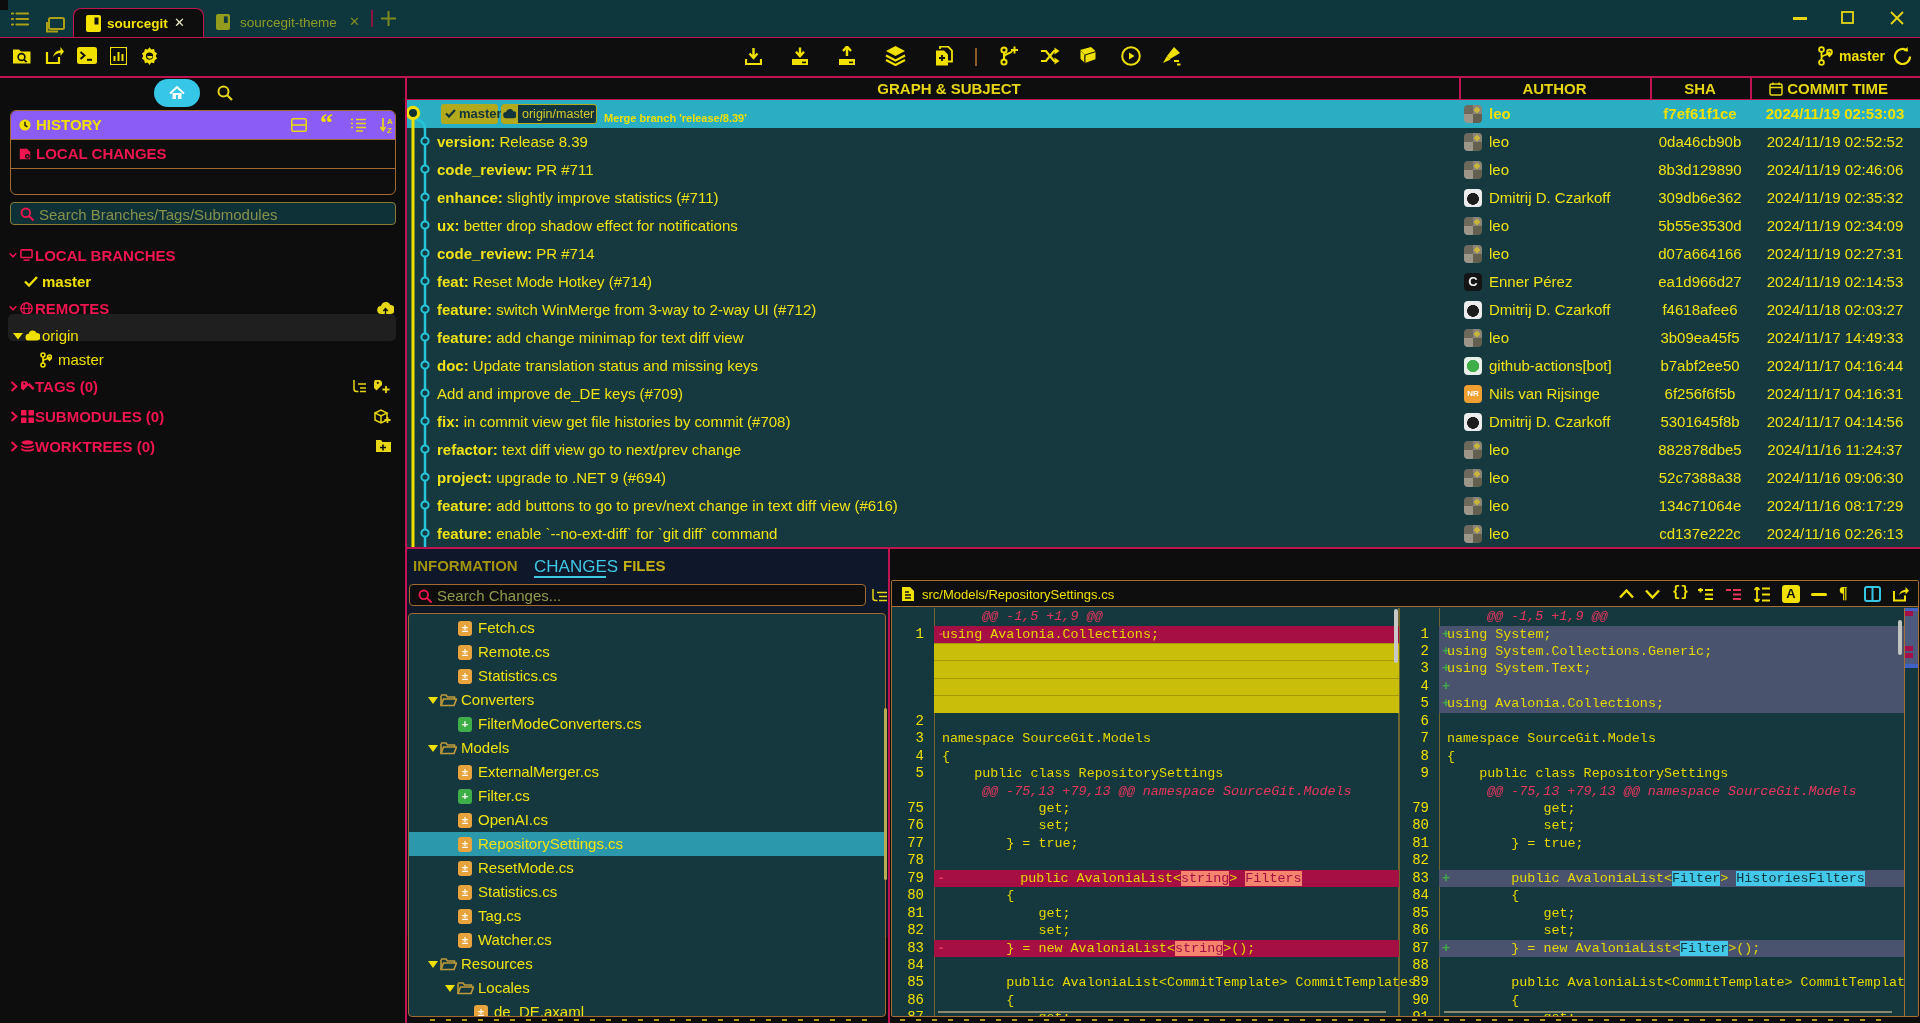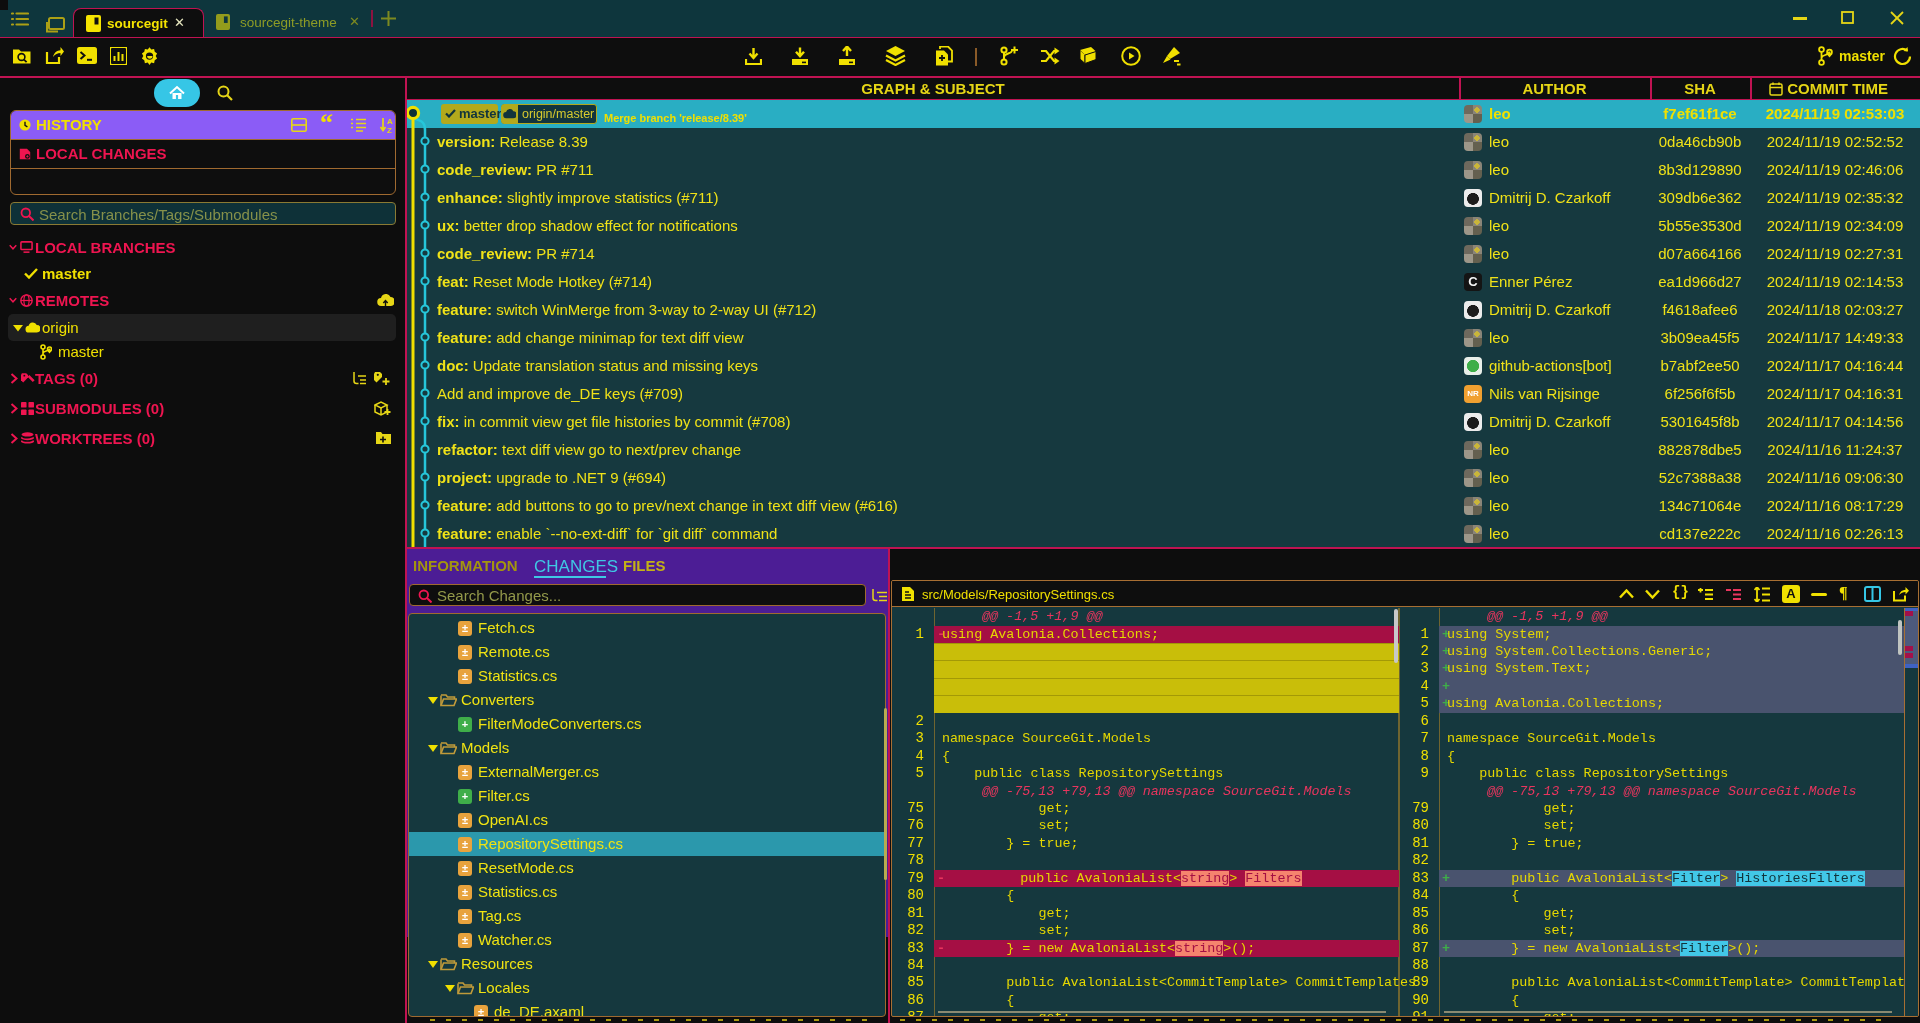--- a/index.html
+++ b/index.html
@@ -42,21 +42,21 @@
      border-top:1.5px solid #c01352; border-bottom:2px solid #c01352;}
 
   
   #sidebar { position:absolute; left:0; top:78px; width:405px; height:945px; background:#0d0d0d; }
   #homebtn { position:absolute; left:154px; top:1px; width:46px; height:28px; border-radius:14px; background:#36c6e6; }
   .sbox { position:absolute; left:10px; width:386px; border:1px solid #a06a30; border-radius:6px; background:#0e0e0e; }
   .srow { position:relative; height:28px; line-height:28px; }
   .srow .lbl { position:absolute; left:25px; top:0; font-size:15px; font-weight:bold; }
   #sb-search { position:absolute; left:10px; top:124px; width:386px; height:23px;
      background:#0e3138; border:1px solid #8a7a33; border-radius:4px; }
-  .treerow { position:absolute; left:0; width:405px; height:27px; line-height:27px; font-size:15px; }
+  .treerow { position:absolute; left:0; width:405px; height:27px; line-height:27px; font-size:15px;margin-top:8px; }
 
   
   #commit-header { position:absolute; left:407px; top:78px; width:1513px; height:22px; background:#0e0e0e; border-bottom:1px solid #c01352; }
   #commit-header .cl { position:absolute; top:0; height:21px; line-height:21px; font-size:15px; font-weight:bold; color:#e6d616; text-align:center; }
   .csep { position:absolute; top:78px; width:2px; height:22px; background:#c01352; }
   #commit-list { position:absolute; left:407px; top:100px; width:1513px; height:448px; background:#16393f; }
   .crow { position:absolute; left:0; width:1513px; height:28px; line-height:28px; }
   .crow .subj { position:absolute; left:30px; top:0; font-size:15px; color:#f0e218; white-space:nowrap; }
   .crow .subj b { color:#f0e218; }
   .crow .author { position:absolute; left:1082px; top:0; font-size:15px; color:#f0e218; }
@@ -90,21 +90,21 @@
      font-size:14px; color:#f0e000; font-family:"Liberation Mono", monospace; }
   .dsign { position:absolute; height:17.45px; line-height:17.45px; font-size:13.4px;
      font-family:"Liberation Mono", monospace; font-weight:bold; }
   .dcode { position:absolute; height:17.45px; line-height:17.45px; font-size:13.4px; color:#e6d800;
      font-family:"Liberation Mono", monospace; white-space:pre; }
   .dhunk { position:absolute; height:17.45px; line-height:17.45px; font-size:13.4px; color:#e8355e;
      font-style:italic; font-family:"Liberation Mono", monospace; white-space:pre;margin-left:40px; }
   .hls { background:#f5846e; color:#a50f44; }
   .hlc { background:#42c8e8; color:#12343c; }
   
-  #bl { position:absolute; left:407px; top:549px; width:481px; height:388px; background:#4c1d95; }
+  #bl { position:absolute; left:407px; top:549px; width:481px; height:388px; background:#0f172a; }
   #br { position:absolute; left:890px; top:549px; width:1030px; height:474px; background:#0d0d0d; }
 </style>
 </head>
 <body>
 <div id="page">
   <div id="titlebar">
     <div class="corner"></div>
 
     <svg class="abs" style="left:11px;top:11px" width="18" height="16" viewBox="0 0 18 16">
       <g stroke="#aca015" stroke-width="2.2" stroke-linecap="round">
@@ -415,21 +415,21 @@
         <path d="M0.5 10 a7 2.5 0 0 0 14 0" fill="none" stroke="#ee1550" stroke-width="2"></path>
       </svg>
       <span class="abs" style="left:35px;color:#ee1550;font-weight:bold">WORKTREES (0)</span>
       <svg class="abs" style="left:375px;top:6px" width="16" height="14" viewBox="0 0 16 14">
         <path d="M1 2 h5 l1.5 2 h8.5 v10 h-15 z" fill="#e6d616" transform="translate(0,-1)"></path>
         <path d="M8 5.5 v6 M5 8.5 h6" stroke="#101010" stroke-width="1.6"></path>
       </svg>
     </div>
   </div>
   <div id="commit-header">
-    <div class="cl" style="left:0;width:1052px">GRAPH &amp; SUBJECT</div>
+    <div class="cl" style="left:16px;width:1052px">GRAPH &amp; SUBJECT</div>
     <div class="cl" style="left:1052px;width:191px">AUTHOR</div>
     <div class="cl" style="left:1243px;width:100px">SHA</div>
     <div class="cl" style="left:1362px;width:151px;text-align:left">
       <svg style="vertical-align:-2px" width="14" height="14" viewBox="0 0 14 14">
         <rect x="1" y="2" width="12" height="11" rx="1.5" fill="none" stroke="#e6d616" stroke-width="1.5"></rect>
         <line x1="1" y1="5.5" x2="13" y2="5.5" stroke="#e6d616" stroke-width="1.5"></line>
         <line x1="4" y1="0.5" x2="4" y2="3" stroke="#e6d616" stroke-width="1.5"></line>
         <line x1="10" y1="0.5" x2="10" y2="3" stroke="#e6d616" stroke-width="1.5"></line>
       </svg> COMMIT TIME</div>
   </div>

